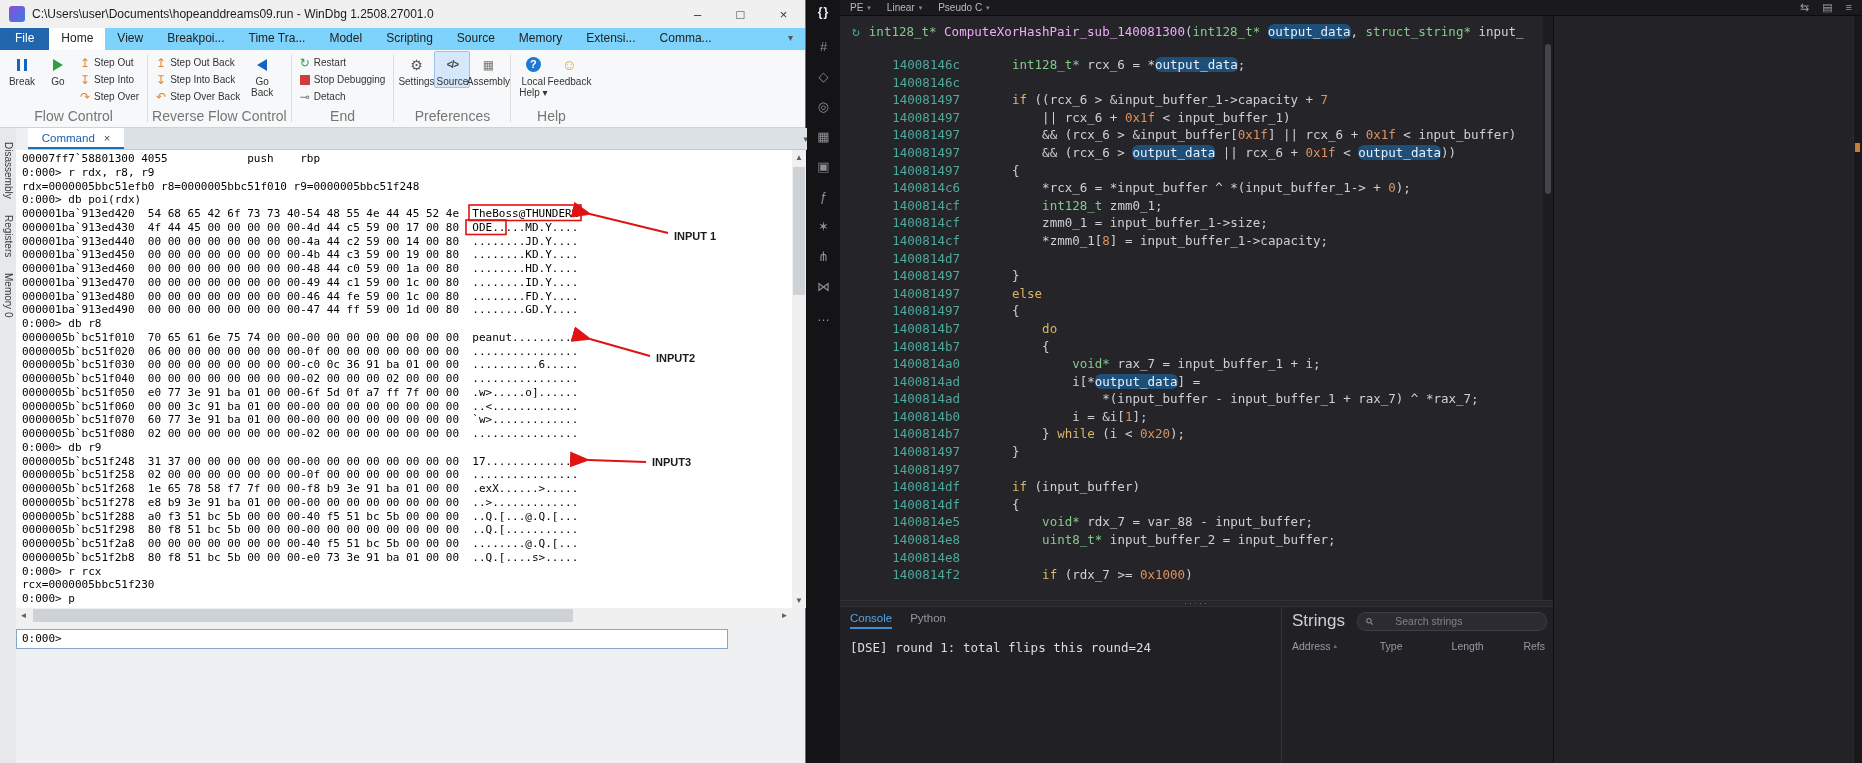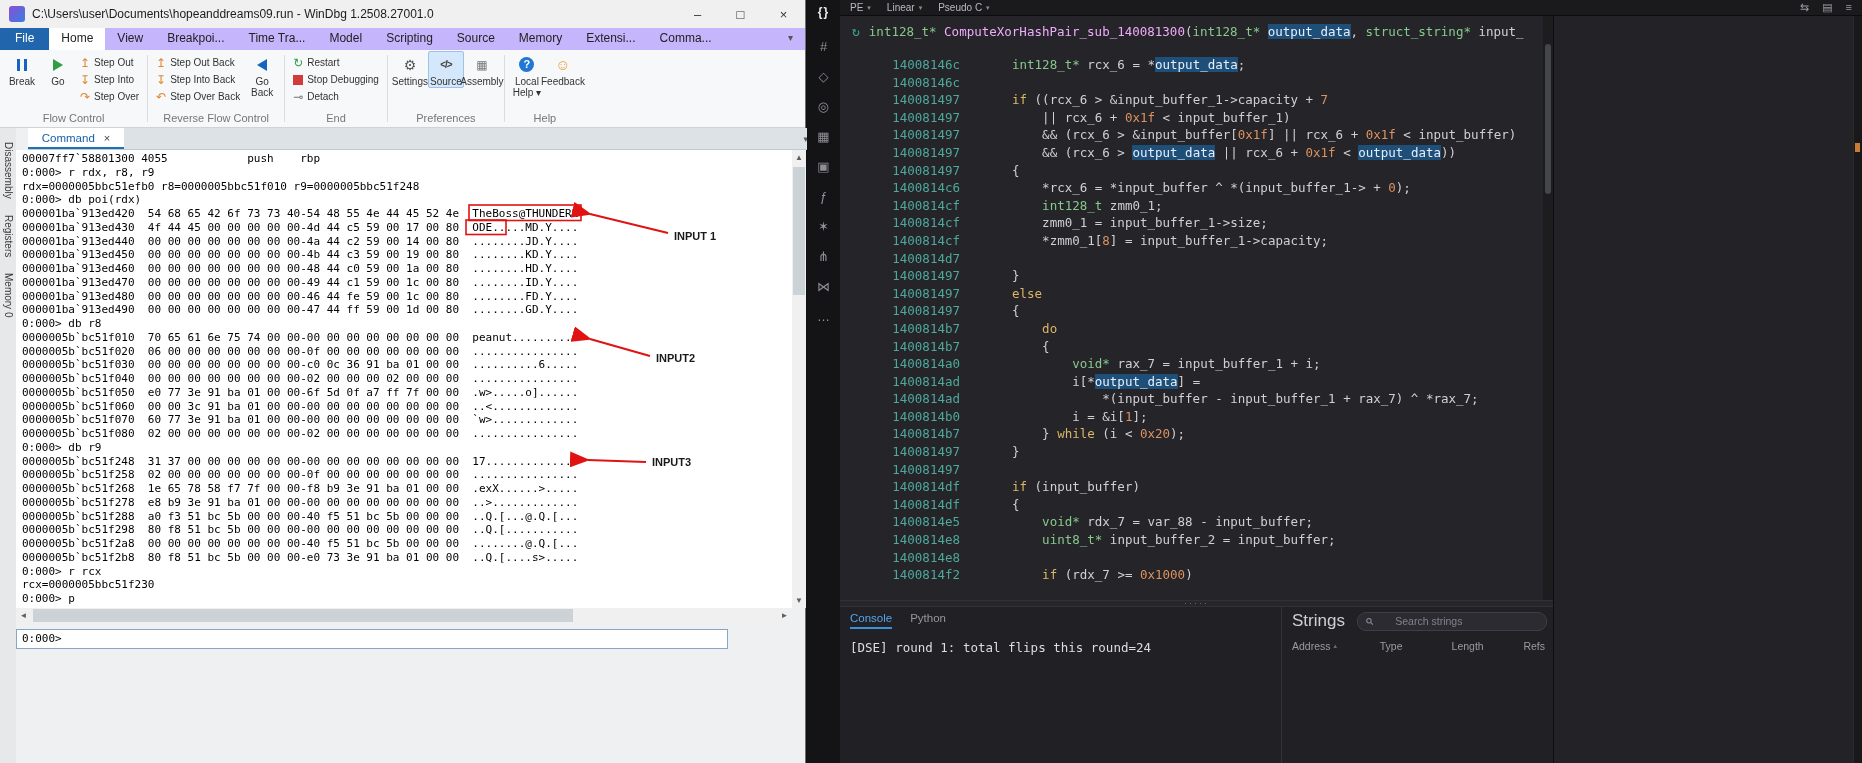--- a/index.html
+++ b/index.html
@@ -5,30 +5,30 @@
   html,body{margin:0;padding:0;background:#0e0e10;}
   .stage{position:relative;width:1862px;height:763px;overflow:hidden;background:#101013;font-family:"Liberation Sans",sans-serif;}
 
   
   .windbg{position:absolute;left:0;top:0;width:806px;height:763px;background:#eef0f1;border-right:1px solid #6f6f6f;box-sizing:border-box;}
   .wd-titlebar{height:28px;display:flex;align-items:center;background:#f0f0f0;}
   .wd-appicon{width:16px;height:16px;margin:0 7px 0 9px;border-radius:3px;background:linear-gradient(135deg,#8a4fd8 0%,#3b7ede 100%);flex:none;}
   .wd-title{font-size:12px;color:#1b1b1b;white-space:nowrap;}
   .wd-wincontrols{margin-left:auto;display:flex;height:100%;}
   .wd-winbtn{width:43px;display:flex;align-items:center;justify-content:center;font-size:13px;color:#333;}
-  .wd-tabs{height:22px;background:#c4b5fd;display:flex;align-items:stretch;font-size:12px;color:#222;}
+  .wd-tabs{height:22px;background:#7dd3fc;display:flex;align-items:stretch;font-size:12px;color:#222;}
   .wd-tab{padding:3px 12px 0;white-space:nowrap;}
   .wd-tab.file{background:#2166ac;color:#fff;padding:3px 15px 0;}
   .wd-tab.active{background:#fff;}
   .wd-tab-chevron{margin-left:auto;padding:4px 12px 0;color:#555;font-size:10px;}
 
   .wd-ribbon{height:77px;background:#f7f8f9;display:flex;border-bottom:1px solid #d2d2d2;}
   .rb-group{display:flex;flex-direction:column;padding:1px 4px 0;}
   .rb-row{display:flex;flex:1;align-items:flex-start;}
-  .rb-glabel{text-align:center;font-size:11px;color:#767676;padding:0 0 3px;white-space:nowrap;}
+  .rb-glabel{text-align:center;font-size:14px;color:#767676;padding:0 0 3px;white-space:nowrap;}
   .rb-sep{width:1px;background:#dcdcdc;margin:5px 0;}
   .rb-big{width:36px;display:flex;flex-direction:column;align-items:center;gap:2px;padding:4px 2px 1px;font-size:10px;color:#333;text-align:center;line-height:11px;box-sizing:border-box;}
   .rb-big.selected{background:#d5e7fa;border:1px solid #9cc2e8;border-radius:2px;padding:3px 1px 0;}
   .iconbox{height:19px;display:flex;align-items:center;justify-content:center;}
   .rb-stack{display:flex;flex-direction:column;padding-top:3px;}
   .rb-small{display:flex;align-items:center;gap:4px;font-size:10px;color:#333;height:17px;padding:0 4px;white-space:nowrap;}
   .gi{font-size:12px;line-height:12px;}
   .gi.or{color:#e0862e;} .gi.gr{color:#2f9e44;} .gi.gy{color:#777;}
   .gi.gear{font-size:14px;color:#555;} .gi.smiley{font-size:15px;color:#e8a23c;}
   .ic-pause{width:4px;height:12px;border-left:3px solid #1565c0;border-right:3px solid #1565c0;}
@@ -71,21 +71,21 @@
   .bn-topicons{margin-left:auto;display:flex;gap:13px;padding-right:10px;color:#9a9aa2;font-size:11px;}
 
   .bn-codepane{position:absolute;left:33px;top:16px;width:713px;height:584px;background:#242429;overflow:hidden;}
   .bn-sig{height:30px;display:flex;align-items:center;gap:9px;padding-left:12px;font:12.5px "DejaVu Sans Mono",monospace;white-space:pre;overflow:hidden;}
   .fn-icon{color:#3fa8a0;font-size:13px;}
   .bn-rows{margin-top:10px;}
   .bn-row{display:flex;height:17.6px;font:12.5px/17.6px "DejaVu Sans Mono",monospace;white-space:pre;}
   .bn-addr{width:120px;text-align:right;color:#4fa89c;flex:none;}
   .bn-code{margin-left:52px;}
   .tk-v{color:#cfcfd4;} .tk-t{color:#86c98b;} .tk-k{color:#dcb567;} .tk-n{color:#de9360;}
-  .tk-f{color:#f0abfc;} .tk-h{color:#e6eefc;background:#1d4f79;border-radius:0;}
+  .tk-f{color:#f0abfc;} .tk-h{color:#e6eefc;background:#1d4f79;border-radius:6px;}
   .bn-vscroll{position:absolute;right:0;top:0;width:10px;height:584px;background:#1d1d20;}
   .bn-vthumb{position:absolute;left:2px;top:28px;width:6px;height:150px;background:#45454c;border-radius:3px;}
 
   .bn-splitter{position:absolute;left:33px;top:600px;width:713px;height:7px;background:#27272b;border-top:1px solid #313136;border-bottom:1px solid #313136;display:flex;align-items:center;justify-content:center;color:#6d6d75;font-size:9px;letter-spacing:2px;line-height:5px;box-sizing:border-box;}
 
   .bn-bottom{position:absolute;left:33px;top:607px;width:713px;height:156px;background:#202025;}
   .bn-consolearea{position:absolute;left:0;top:0;width:441px;height:156px;}
   .bn-ctabs{display:flex;gap:18px;padding:5px 0 0 10px;font-size:11.5px;}
   .bn-ctab.console{color:#55a5e8;border-bottom:2px solid #3d8fd6;padding-bottom:3px;}
   .bn-ctab.python{color:#96969e;padding-bottom:3px;}

